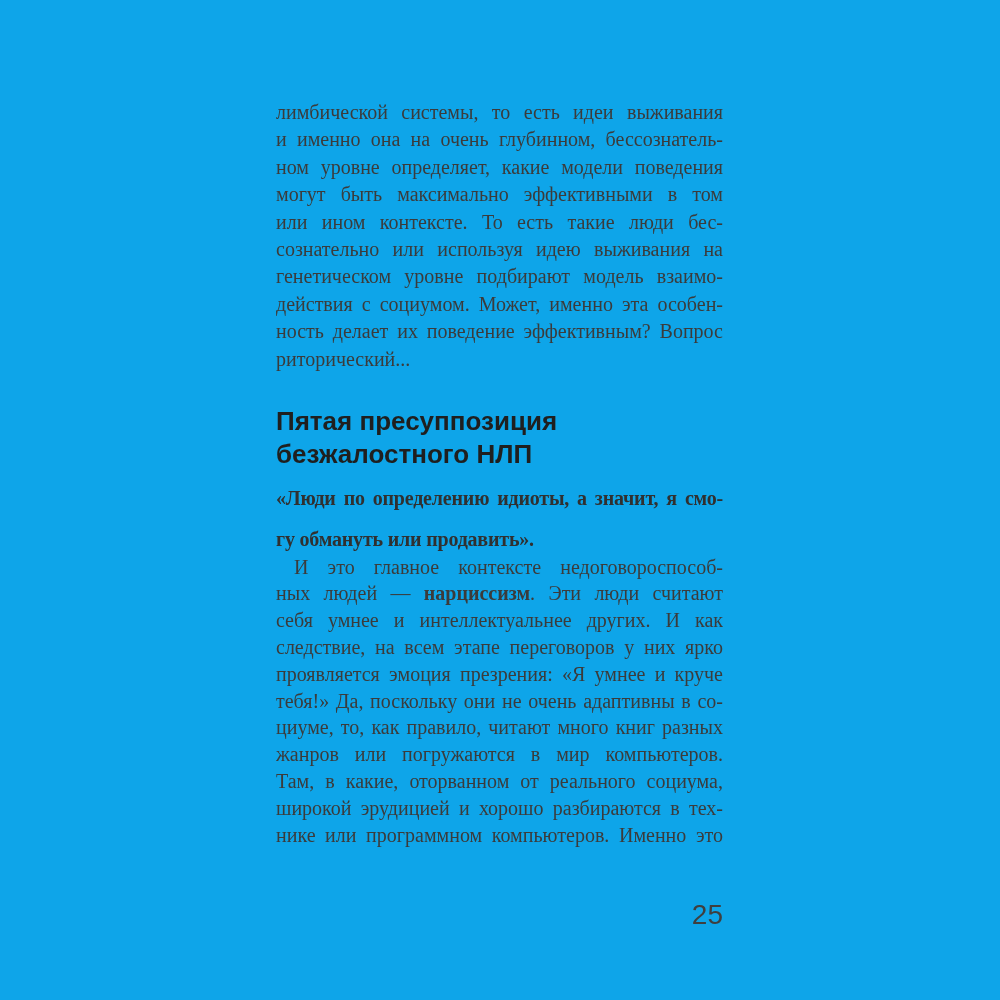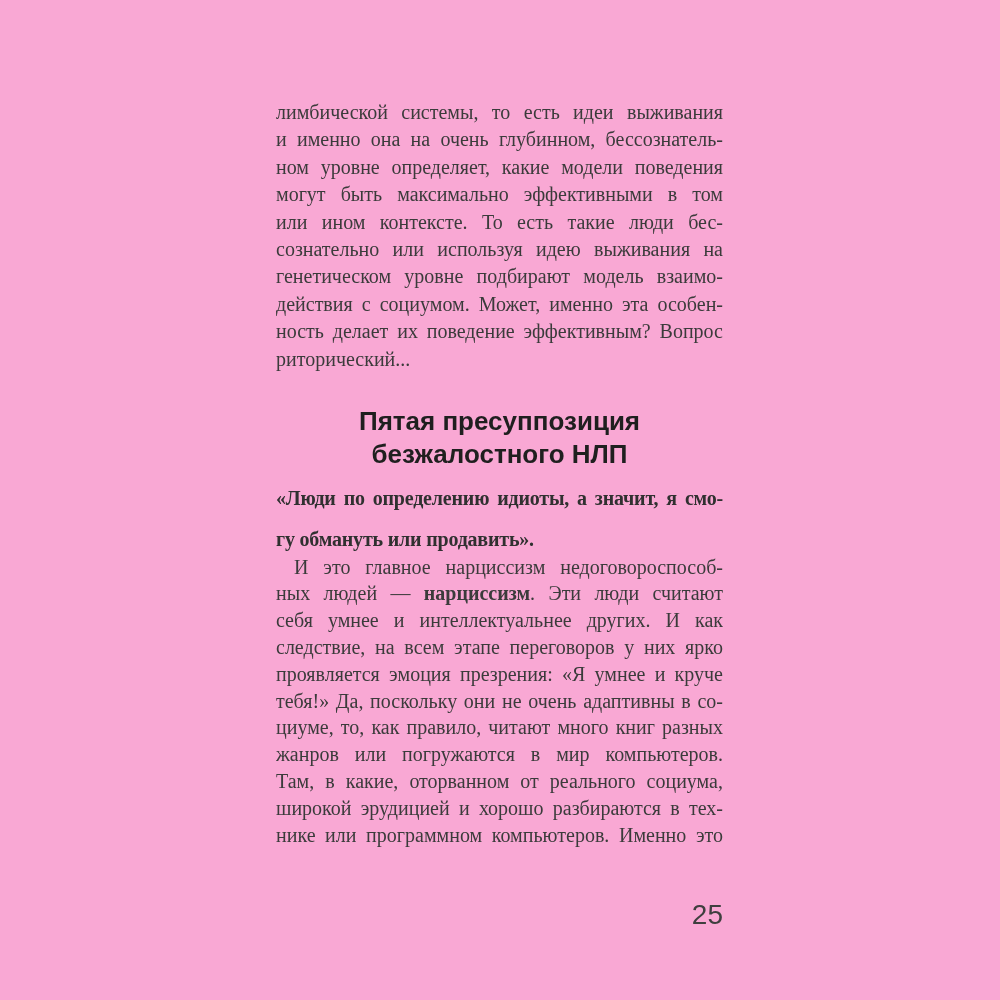--- a/index.html
+++ b/index.html
@@ -8,21 +8,21 @@
     background: #ffffff;
     width: 1000px;
     height: 1000px;
     overflow: hidden;
     font-family: "Liberation Serif", serif;
   }
   .book-page {
     position: relative;
     width: 1000px;
     height: 1000px;
-    background: #f9a8d4;
+    background: #0ea5e9;
   }
   .text-column {
     position: absolute;
     left: 276px;
     top: 99px;
     width: 447px;
     color: #3b3b3b;
   }
   .para {
     margin: 0;
@@ -55,21 +55,21 @@
     letter-spacing: -0.2px;
     margin-top: 14px;
   }
   .section-heading {
     margin-top: 32px;
     margin-bottom: 8px;
     font-family: "Liberation Sans", sans-serif;
     font-weight: bold;
     font-size: 26px;
     color: #1f1f1f;
-    text-align: center;
+    text-align: left;
   }
   .heading-line {
     display: block;
     line-height: 33px;
     height: 33px;
   }
   b {
     font-weight: bold;
   }
   .page-number {
@@ -106,21 +106,21 @@
       <span class="heading-line">Пятая пресуппозиция</span>
       <span class="heading-line">безжалостного НЛП</span>
     </div>
 
     <div class="para quote-para">
       <span class="line">«Люди по определению идиоты, а значит, я смо-</span>
       <span class="line last">гу обмануть или продавить».</span>
     </div>
 
     <div class="para p2">
-      <span class="line indent">И это главное нарциссизм недоговороспособ-</span>
+      <span class="line indent">И это главное контексте недоговороспособ-</span>
       <span class="line"><span>ных людей — </span><b>нарциссизм</b><span>. Эти люди считают</span></span>
       <span class="line">себя умнее и интеллектуальнее других. И как</span>
       <span class="line">следствие, на всем этапе переговоров у них ярко</span>
       <span class="line">проявляется эмоция презрения: «Я умнее и круче</span>
       <span class="line">тебя!» Да, поскольку они не очень адаптивны в со-</span>
       <span class="line">циуме, то, как правило, читают много книг разных</span>
       <span class="line">жанров или погружаются в мир компьютеров.</span>
       <span class="line">Там, в какие, оторванном от реального социума,</span>
       <span class="line">широкой эрудицией и хорошо разбираются в тех-</span>
       <span class="line">нике или программном компьютеров. Именно это</span>

